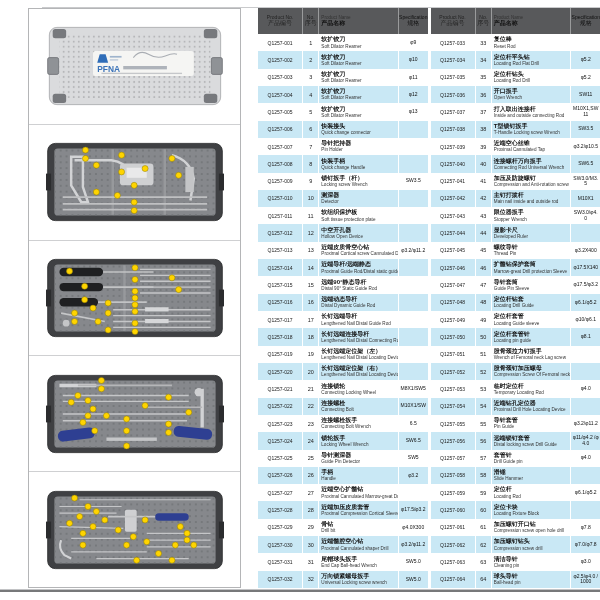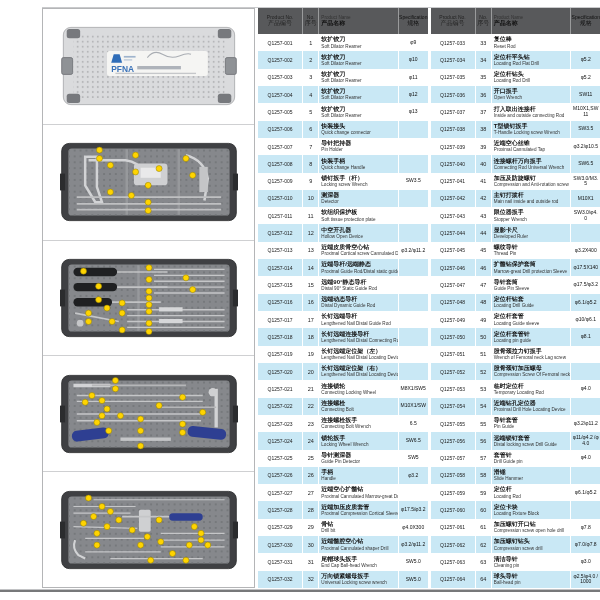--- a/index.html
+++ b/index.html
@@ -2,21 +2,21 @@
 <html><head>
 <meta charset="utf-8">
 <style>
   html,body{margin:0;padding:0;background:#fff;}
   .page{position:relative;width:600px;height:600px;overflow:hidden;background:#fff;
         font-family:"Liberation Sans",sans-serif;}
   .top-rule{position:absolute;left:42px;top:7px;width:558px;height:1px;background:#c9cacc;}
   .bottom-rule{position:absolute;left:0;top:589px;width:600px;height:2px;background:#77787a;border-top:1px solid #c2c3c5;}
 
   
-  .left-frame{position:absolute;left:42px;top:8px;width:213px;height:580px;
+  .left-frame{position:absolute;left:28px;top:8px;width:213px;height:580px;
               border:1px solid #b4b5b7;box-sizing:border-box;display:flex;flex-direction:column;}
   .photo-cell{flex:1 1 0;display:flex;align-items:center;justify-content:center;
               border-bottom:1px solid #cfd0d2;overflow:hidden;}
   .photo-cell:last-child{border-bottom:none;}
   .photo-cell svg{display:block;}
 
   
   .tables-wrap{position:absolute;left:258px;top:8px;width:342px;height:580px;display:flex;gap:3px;}
   .ptable{flex:1 1 0;display:flex;flex-direction:column;min-width:0;}
   .hrow{display:flex;height:26px;background:#58595b;color:#fff;}

